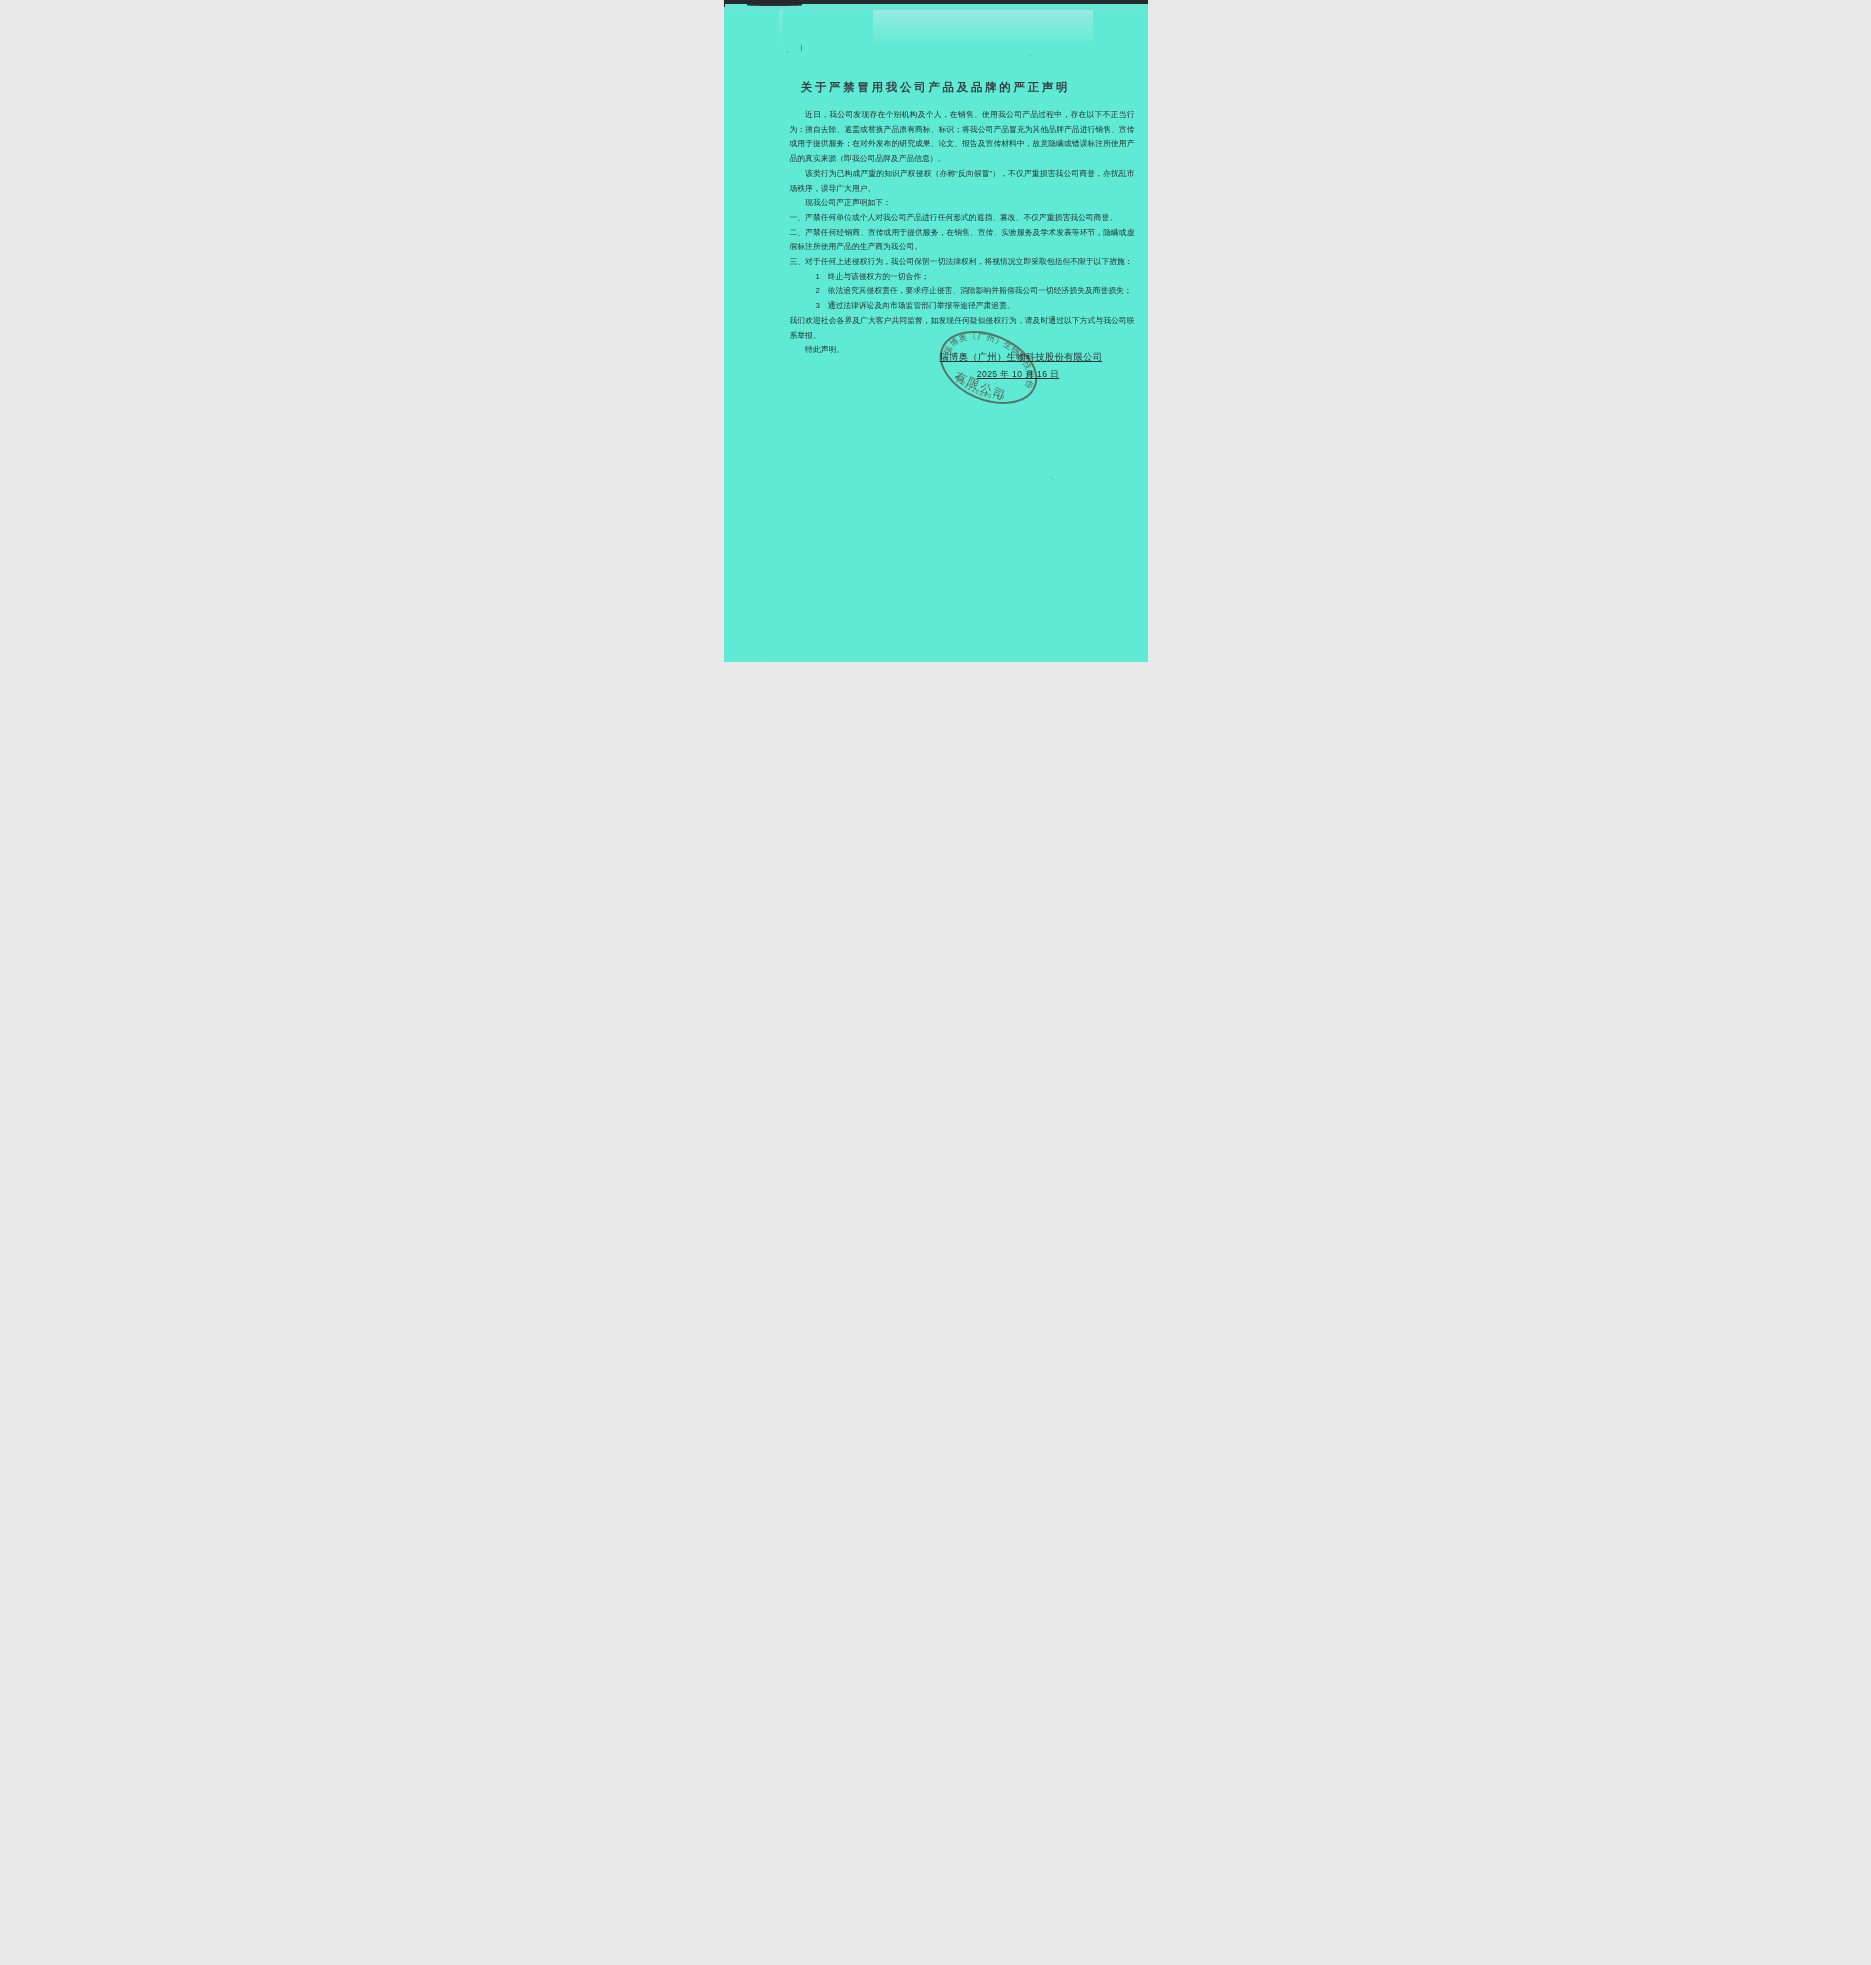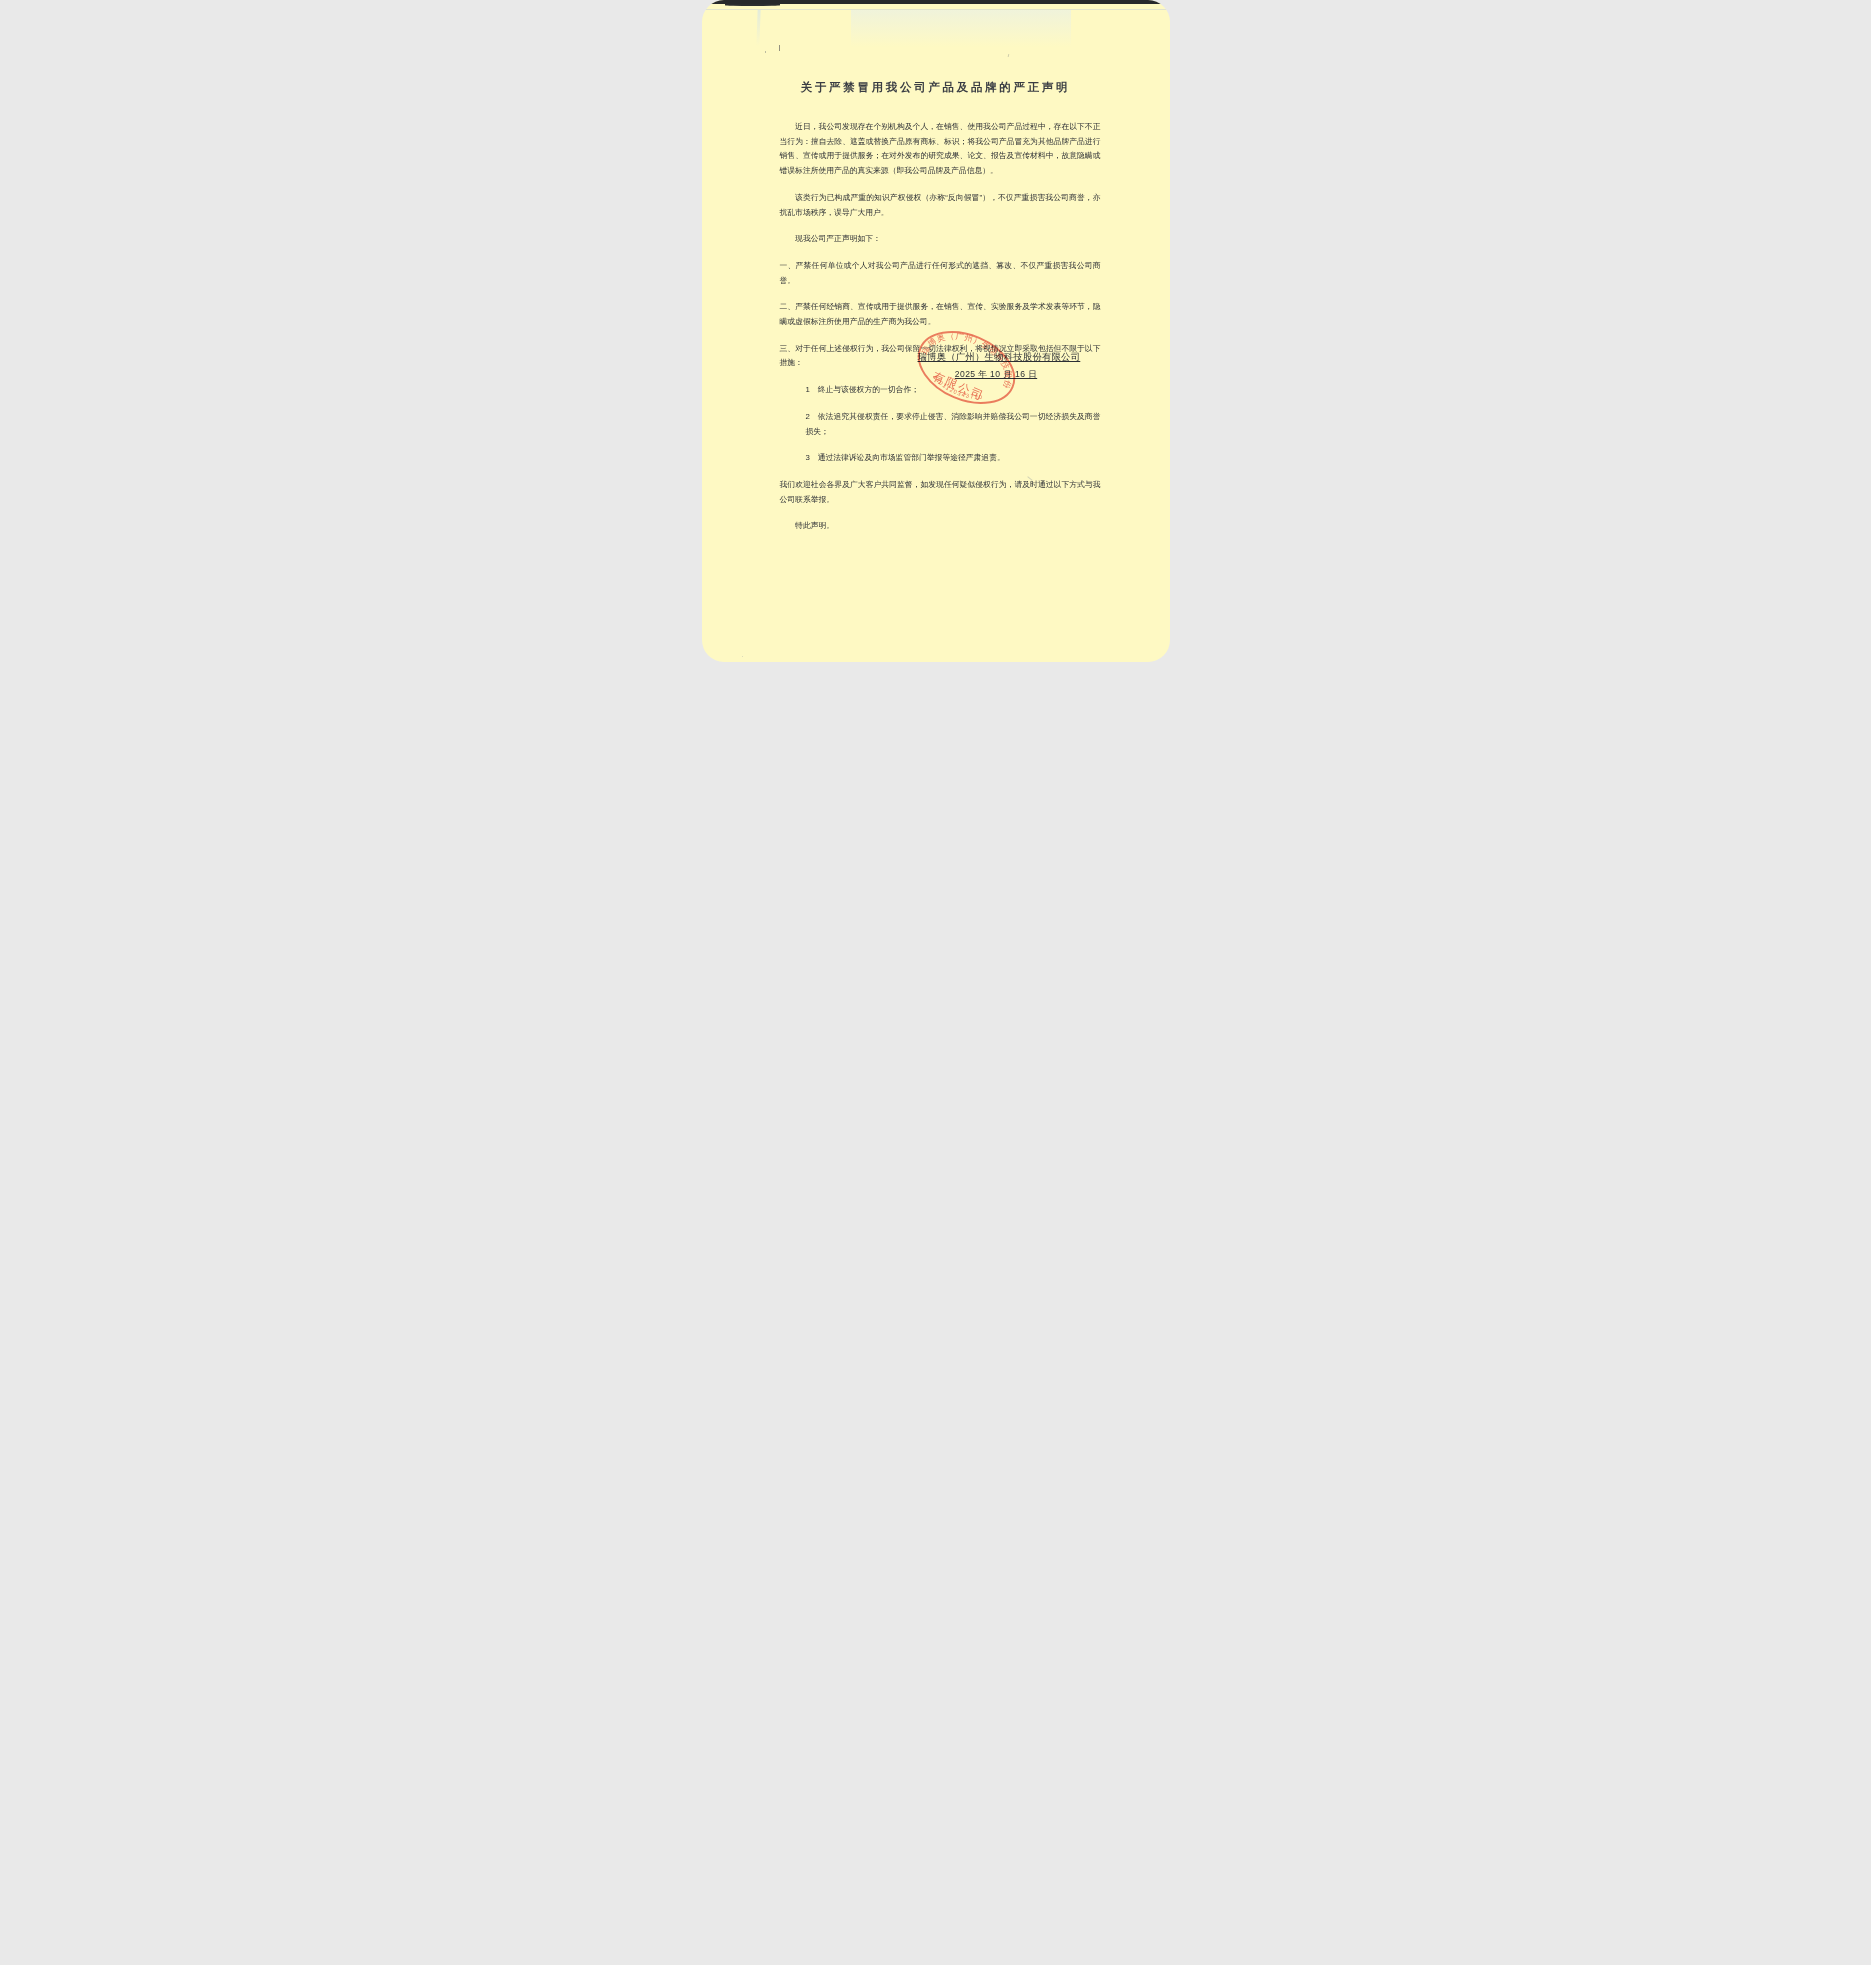--- a/index.html
+++ b/index.html
@@ -1,20 +1,19 @@
 <!DOCTYPE html>
 <html style="font-size:6.3px"><head>
 <meta charset="utf-8">
 <style>
   html,body{margin:0;padding:0;background:#e9e9e9;}
   .page{
-    position:relative;width:468px;height:662px;margin:0 auto;
-    background:#fef9c3;overflow:hidden;
+    position:relative;width:424px;height:662px;margin:0 auto;
+    background:#5eead4;overflow:hidden;
     font-family:"Liberation Sans","DejaVu Sans",sans-serif;
-    border-radius:22px;
   }
   
   .scan-bar{position:absolute;left:0;top:0;width:100%;height:4.3px;background:#27292c;}
   .scan-bar-wave{position:absolute;left:23.6px;top:4.3px;width:55px;height:1.6px;background:#2b2d30;border-radius:0 0 60% 60%;}
   .scan-bar-left{position:absolute;left:0;top:0;width:1.6px;height:7px;background:#1f2123;}
   .scan-line{position:absolute;left:0;top:9.4px;width:100%;height:0.4px;background:rgba(190,200,215,.45);}
   .tint{position:absolute;left:149px;top:9.8px;width:220px;height:37px;
     background:linear-gradient(180deg,rgba(223,236,248,.45),rgba(255,255,255,0));}
   .streak{position:absolute;left:55px;top:9.8px;width:2.8px;height:36px;
     background:linear-gradient(180deg,rgba(200,222,244,.5),rgba(255,255,255,0));transform:rotate(2deg);}
@@ -29,21 +28,21 @@
   .title{
     position:absolute;left:0;top:80px;width:100%;margin:0;
     text-align:center;font-size:11.4px;font-weight:700;letter-spacing:2.8px;
     color:#3a3d43;
   }
   .body-block{
     position:absolute;left:66px;top:108px;width:345px;
     font-size:7.8px;line-height:14.7px;color:#2c2f34;
     text-align:justify;
   }
-  .para{margin:12px;}
+  .para{margin:0;}
   .para.indent{text-indent:2em;}
   .para.flush{text-indent:0;}
   .para.sub{padding-left:26px;}
 
   .sig{
     position:absolute;left:216px;top:351px;width:157px;color:#2c2f34;text-decoration:underline;
   }
   .sig-company{font-size:9.4px;letter-spacing:0.2px;white-space:nowrap;}
   .sig-date{font-size:8.6px;text-align:center;margin-top:5px;letter-spacing:0.4px;}
 

